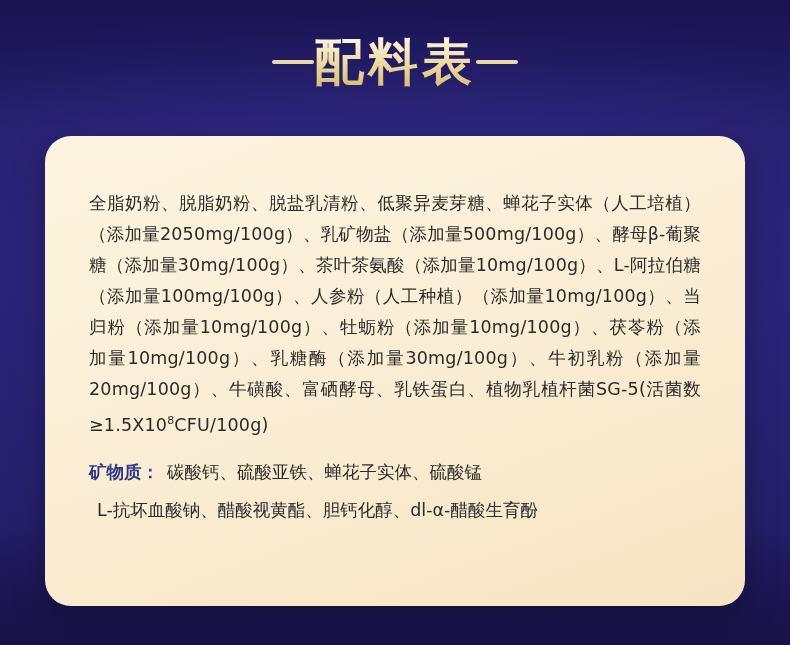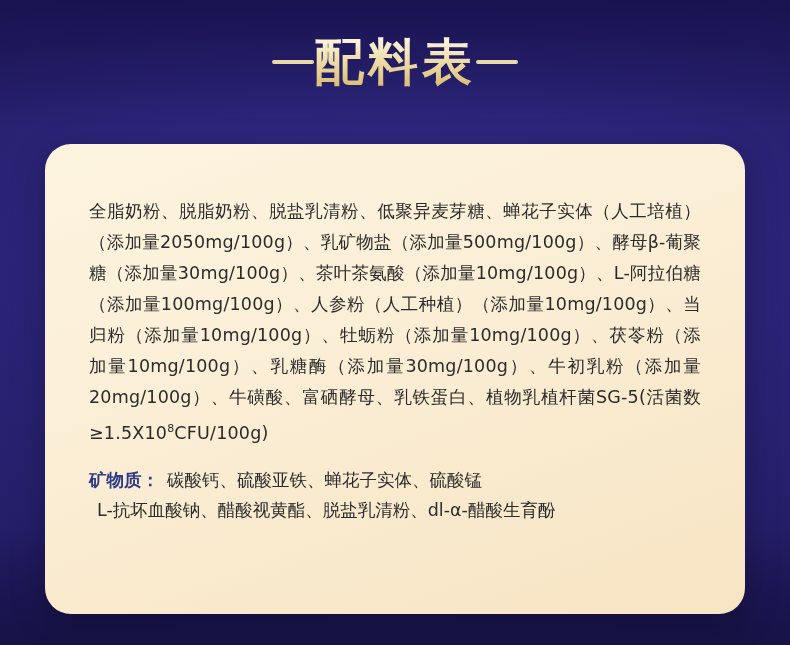--- a/index.html
+++ b/index.html
@@ -65,21 +65,21 @@
     background-clip: text;
     -webkit-text-fill-color: transparent;
     line-height: 1;
     font-family: "DejaVu Sans", "Liberation Sans", sans-serif;
   }
 
   
   .card {
     position: absolute;
     left: 45px;
-    top: 144px;
+    top: 136px;
     width: 700px;
     height: 470px;
     border-radius: 26px;
     background: linear-gradient(160deg, #fdf4e0 0%, #fbeed5 45%, #f7e4c3 100%);
     box-shadow: 0 10px 34px rgba(0,0,0,0.28);
     z-index: 2;
     box-sizing: border-box;
     padding: 52px 44px 34px 44px;
   }
   .ingredients {
@@ -89,21 +89,21 @@
     text-align: justify;
     letter-spacing: 0.2px;
     font-family: "DejaVu Sans", "Liberation Sans", sans-serif;
   }
   .kv-block {
     margin-top: 16px;
   }
   .kv-row {
     display: flex;
     align-items: flex-end;
-    margin-top: 0;
+    margin-top: 8px;
     font-size: 17.5px;
     line-height: 30px;
     font-family: "DejaVu Sans", "Liberation Sans", sans-serif;
   }
   .kv-label {
     color: #2f3a86;
     font-weight: bold;
     white-space: nowrap;
     flex: 0 0 auto;
   }
@@ -132,20 +132,20 @@
     <div class="ingredients"><span>全脂奶粉、脱脂奶粉、脱盐乳清粉、低聚异麦芽糖、蝉花子实体（人工培植）（添加量2050mg/100g）、乳矿物盐（添加量500mg/100g）、酵母β-葡聚糖（添加量30mg/100g）、茶叶茶氨酸（添加量10mg/100g）、L-阿拉伯糖（添加量100mg/100g）、人参粉（人工种植）（添加量10mg/100g）、当归粉（添加量10mg/100g）、牡蛎粉（添加量10mg/100g）、茯苓粉（添加量10mg/100g）、乳糖酶（添加量30mg/100g）、牛初乳粉（添加量20mg/100g）、牛磺酸、富硒酵母、乳铁蛋白、植物乳植杆菌SG-5(活菌数≥1.5X10</span><span class="sup">8</span><span>CFU/100g)</span></div>
 
     <div class="kv-block">
 
       <div class="kv-row">
         <span class="kv-label">矿物质：</span>
         <span class="kv-value">碳酸钙、硫酸亚铁、蝉花子实体、硫酸锰</span>
       </div>
 
       <div class="kv-row">
-        <span class="kv-value">L-抗坏血酸钠、醋酸视黄酯、脱盐乳清粉、dl-α-醋酸生育酚</span>
+        <span class="kv-value">L-抗坏血酸钠、醋酸视黄酯、胆钙化醇、dl-α-醋酸生育酚</span>
       </div>
 
     </div>
 
   </div>
 
 </div>
 
 </body></html>

